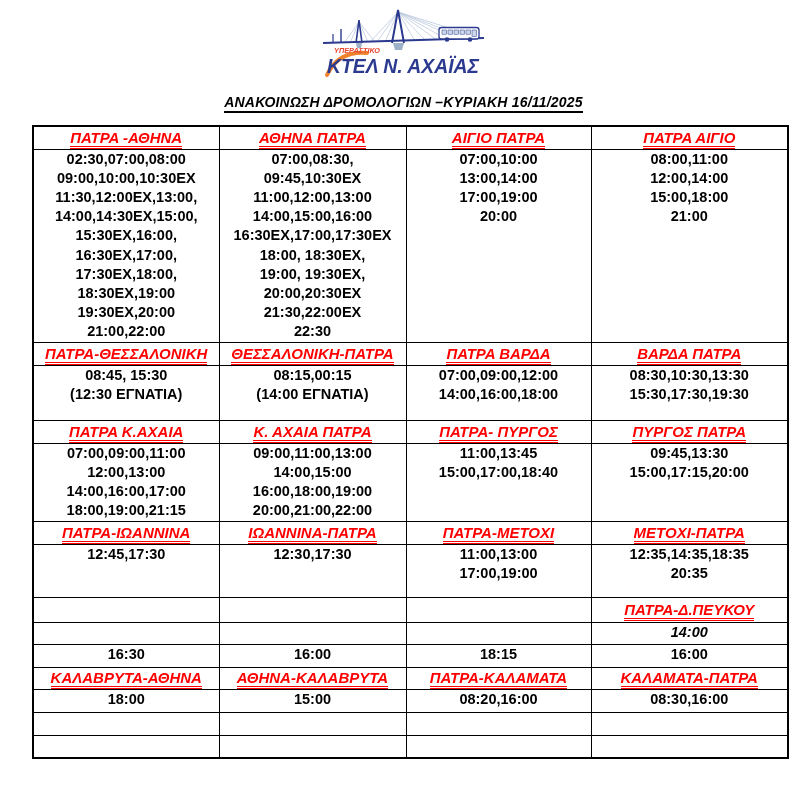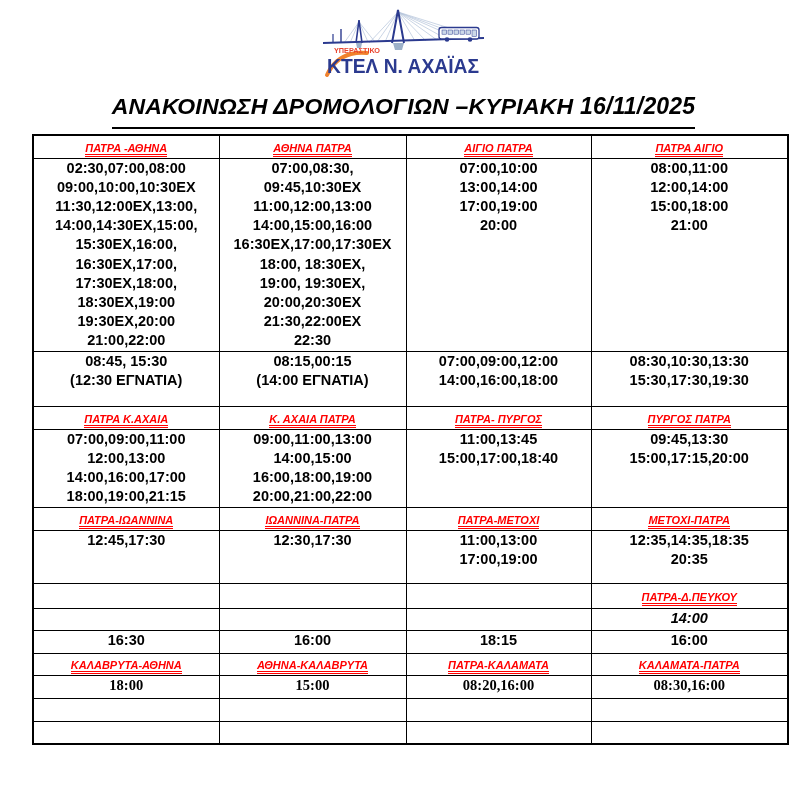--- a/index.html
+++ b/index.html
@@ -1,31 +1,31 @@
 <!DOCTYPE html>
 <html><head>
 <meta charset="utf-8">
 <style>
   * { margin: 0; padding: 0; box-sizing: border-box; }
   html, body { width: 807px; height: 803px; background: #ffffff; overflow: hidden;
     font-family: "Liberation Sans", sans-serif; }
-  .logo-wrap { display: flex; justify-content: center; padding-top: 6px; }
+  .logo-wrap { display: flex; justify-content: center; padding-top: 6px; font-style: italic; }
   .title-wrap { text-align: center; margin-top: 15px; }
   .title-text {
-    font-size: 23px; font-weight: bold; font-style: italic; color: #000;
-    border-bottom: 2px solid #000; padding-bottom: 8px; letter-spacing: 0.2px;
+    font-size: 14px; font-weight: bold; font-style: italic; color: #000;
+    border-bottom: 2px solid #000; padding-bottom: 1px; letter-spacing: 0.2px;
   }
   table.schedule {
     border-collapse: collapse; table-layout: fixed;
     margin: 14px 0 0 32px; border: 2px solid #000;
   }
   table.schedule td { border: 1px solid #000; overflow: hidden; }
   td.hdr { text-align: center; vertical-align: middle; }
   .hdr-text {
-    color: #ff0000; font-weight: bold; font-style: italic; font-size: 11px;
+    color: #ff0000; font-weight: bold; font-style: italic; font-size: 15px;
     border-bottom: 3px double #ff0000; padding-bottom: 0px; white-space: nowrap;
   }
   td.times { vertical-align: top; text-align: center; }
   .time-line {
     color: #000; font-weight: bold; font-size: 14.5px; line-height: 19.2px;
     white-space: nowrap;
   }
   td.empty-cell { background: #fff; }
 </style>
 </head>
@@ -132,20 +132,26 @@
           <div class="time-line">17:00,19:00</div>
           <div class="time-line">20:00</div>
         </td>
         <td class="times">
           <div class="time-line">08:00,11:00</div>
           <div class="time-line">12:00,14:00</div>
           <div class="time-line">15:00,18:00</div>
           <div class="time-line">21:00</div>
         </td>
       </tr>
+      <tr style="height: 23px;">
+        <td class="hdr"><span class="hdr-text">ΠΑΤΡΑ-ΘΕΣΣΑΛΟΝΙΚΗ</span></td>
+        <td class="hdr"><span class="hdr-text">ΘΕΣΣΑΛΟΝΙΚΗ-ΠΑΤΡΑ</span></td>
+        <td class="hdr"><span class="hdr-text">ΠΑΤΡΑ ΒΑΡΔΑ</span></td>
+        <td class="hdr"><span class="hdr-text">ΒΑΡΔΑ ΠΑΤΡΑ</span></td>
+      </tr>
       <tr style="height: 55px; padding-left: 44px;">
         <td class="times">
           <div class="time-line">08:45, 15:30</div>
           <div class="time-line">(12:30 ΕΓΝΑΤΙΑ)</div>
         </td>
         <td class="times">
           <div class="time-line">08:15,00:15</div>
           <div class="time-line">(14:00 ΕΓΝΑΤΙΑ)</div>
         </td>
         <td class="times">
@@ -234,21 +240,21 @@
         <td class="times">
           <div class="time-line">16:00</div>
         </td>
       </tr>
       <tr style="height: 22px;">
         <td class="hdr"><span class="hdr-text">ΚΑΛΑΒΡΥΤΑ-ΑΘΗΝΑ</span></td>
         <td class="hdr"><span class="hdr-text">ΑΘΗΝΑ-ΚΑΛΑΒΡΥΤΑ</span></td>
         <td class="hdr"><span class="hdr-text">ΠΑΤΡΑ-ΚΑΛΑΜΑΤΑ</span></td>
         <td class="hdr"><span class="hdr-text">ΚΑΛΑΜΑΤΑ-ΠΑΤΡΑ</span></td>
       </tr>
-      <tr style="height: 23px; font-family: Liberation Serif, serif;">
+      <tr style="height: 23px;">
         <td class="times">
           <div class="time-line">18:00</div>
         </td>
         <td class="times">
           <div class="time-line">15:00</div>
         </td>
         <td class="times">
           <div class="time-line">08:20,16:00</div>
         </td>
         <td class="times">

